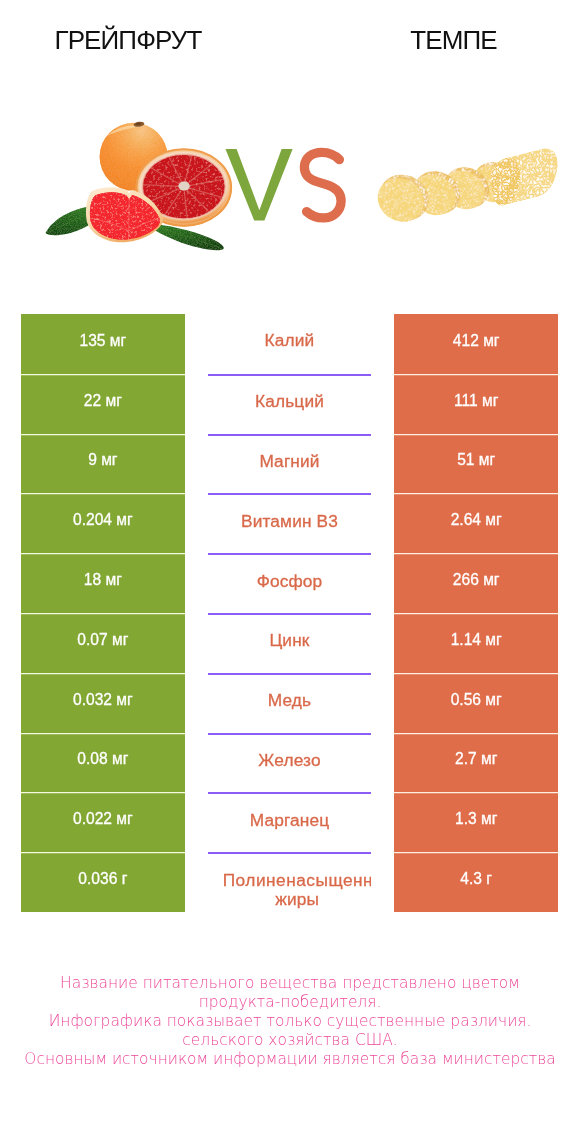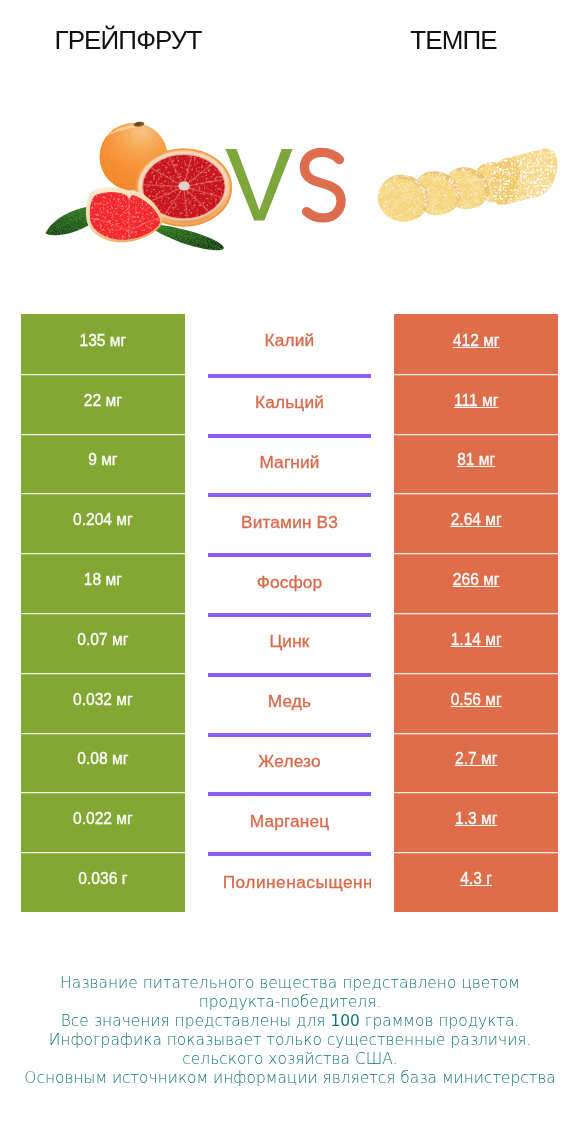--- a/index.html
+++ b/index.html
@@ -26,34 +26,34 @@
   .row { position:relative; display:flex; height:59.8px;gap:23px; }
   .cell { width:179px; display:flex; align-items:center; justify-content:center;
           font-size:17.3px; font-weight:400; text-align:center; overflow:hidden;
           line-height:12px; padding-bottom:6px; }
   .c-left, .c-right { font-size:15.6px; }
   .c-mid { letter-spacing:0.15px; -webkit-text-stroke:0.3px #d9694a; }
   .c-left { -webkit-text-stroke:0.3px #ffffff; }
   .c-right { -webkit-text-stroke:0.3px #ffffff; }
   .c-left  { background:#82a733; color:#ffffff; }
   .c-mid   { background:#ffffff; color:#d9694a; }
-  .c-right { background:#e06d49; color:#ffffff;text-decoration:underline; }
+  .c-right { background:#e06d49; color:#ffffff; }
   .row + .row .c-left  { box-shadow: inset 0 1.3px 0 #f4fade; }
   .row + .row .c-right { box-shadow: inset 0 1.3px 0 #fdf0e2; }
-  .row + .row .c-mid   { border-top:4px solid #8b5cf6; }
+  .row + .row .c-mid   { border-top:2px solid #8b5cf6; }
   .c-mid span { display:block; white-space:nowrap; line-height:19px; }
   .c-mid.wrap { display:block; position:relative; }
   .c-mid.wrap span { position:absolute; left:0; width:179px; text-align:center; }
   .c-mid.wrap span.l1 { top:17px; text-indent:15px; letter-spacing:0.5px; }
   .c-mid.wrap span.l2 { top:36px; }
 
   
   .foot { position:absolute; left:0; top:974px; width:580px; text-align:center;
           font-family:"DejaVu Sans", sans-serif; font-weight:300;
-          font-size:15.45px; line-height:18.9px; color:#0f766e; }
+          font-size:15.45px; line-height:18.9px; color:#ec4899; }
   .foot b { font-weight:400; }
 </style>
 </head>
 <body>
 
 <div class="page">
 
   <div class="titles">
     <div class="title title-left">ГРЕЙПФРУТ</div>
     <div class="title title-right">ТЕМПЕ</div>
@@ -273,21 +273,21 @@
         <div class="cell c-mid">
           <span>Кальций</span>
         </div>
         <div class="cell c-right">111 мг</div>
       </div>
       <div class="row">
         <div class="cell c-left">9 мг</div>
         <div class="cell c-mid">
           <span>Магний</span>
         </div>
-        <div class="cell c-right">81 мг</div>
+        <div class="cell c-right">51 мг</div>
       </div>
       <div class="row">
         <div class="cell c-left">0.204 мг</div>
         <div class="cell c-mid">
           <span>Витамин B3</span>
         </div>
         <div class="cell c-right">2.64 мг</div>
       </div>
       <div class="row">
         <div class="cell c-left">18 мг</div>
@@ -321,27 +321,27 @@
         <div class="cell c-left">0.022 мг</div>
         <div class="cell c-mid">
           <span>Марганец</span>
         </div>
         <div class="cell c-right">1.3 мг</div>
       </div>
       <div class="row">
         <div class="cell c-left">0.036 г</div>
         <div class="cell c-mid wrap">
           <span class="l1">Полиненасыщенные</span>
+          <span class="l2">жиры</span>
         </div>
         <div class="cell c-right">4.3 г</div>
       </div>
     </div>
 
   <div class="foot">
       <div>Название питательного вещества представлено цветом</div>
       <div>продукта-победителя.</div>
-      <div>Все значения представлены для <b>100</b> граммов продукта.</div>
       <div>Инфографика показывает только существенные различия.</div>
       <div>сельского хозяйства США.</div>
       <div>Основным источником информации является база министерства</div>
     </div>
 
 </div>
 
 </body></html>

